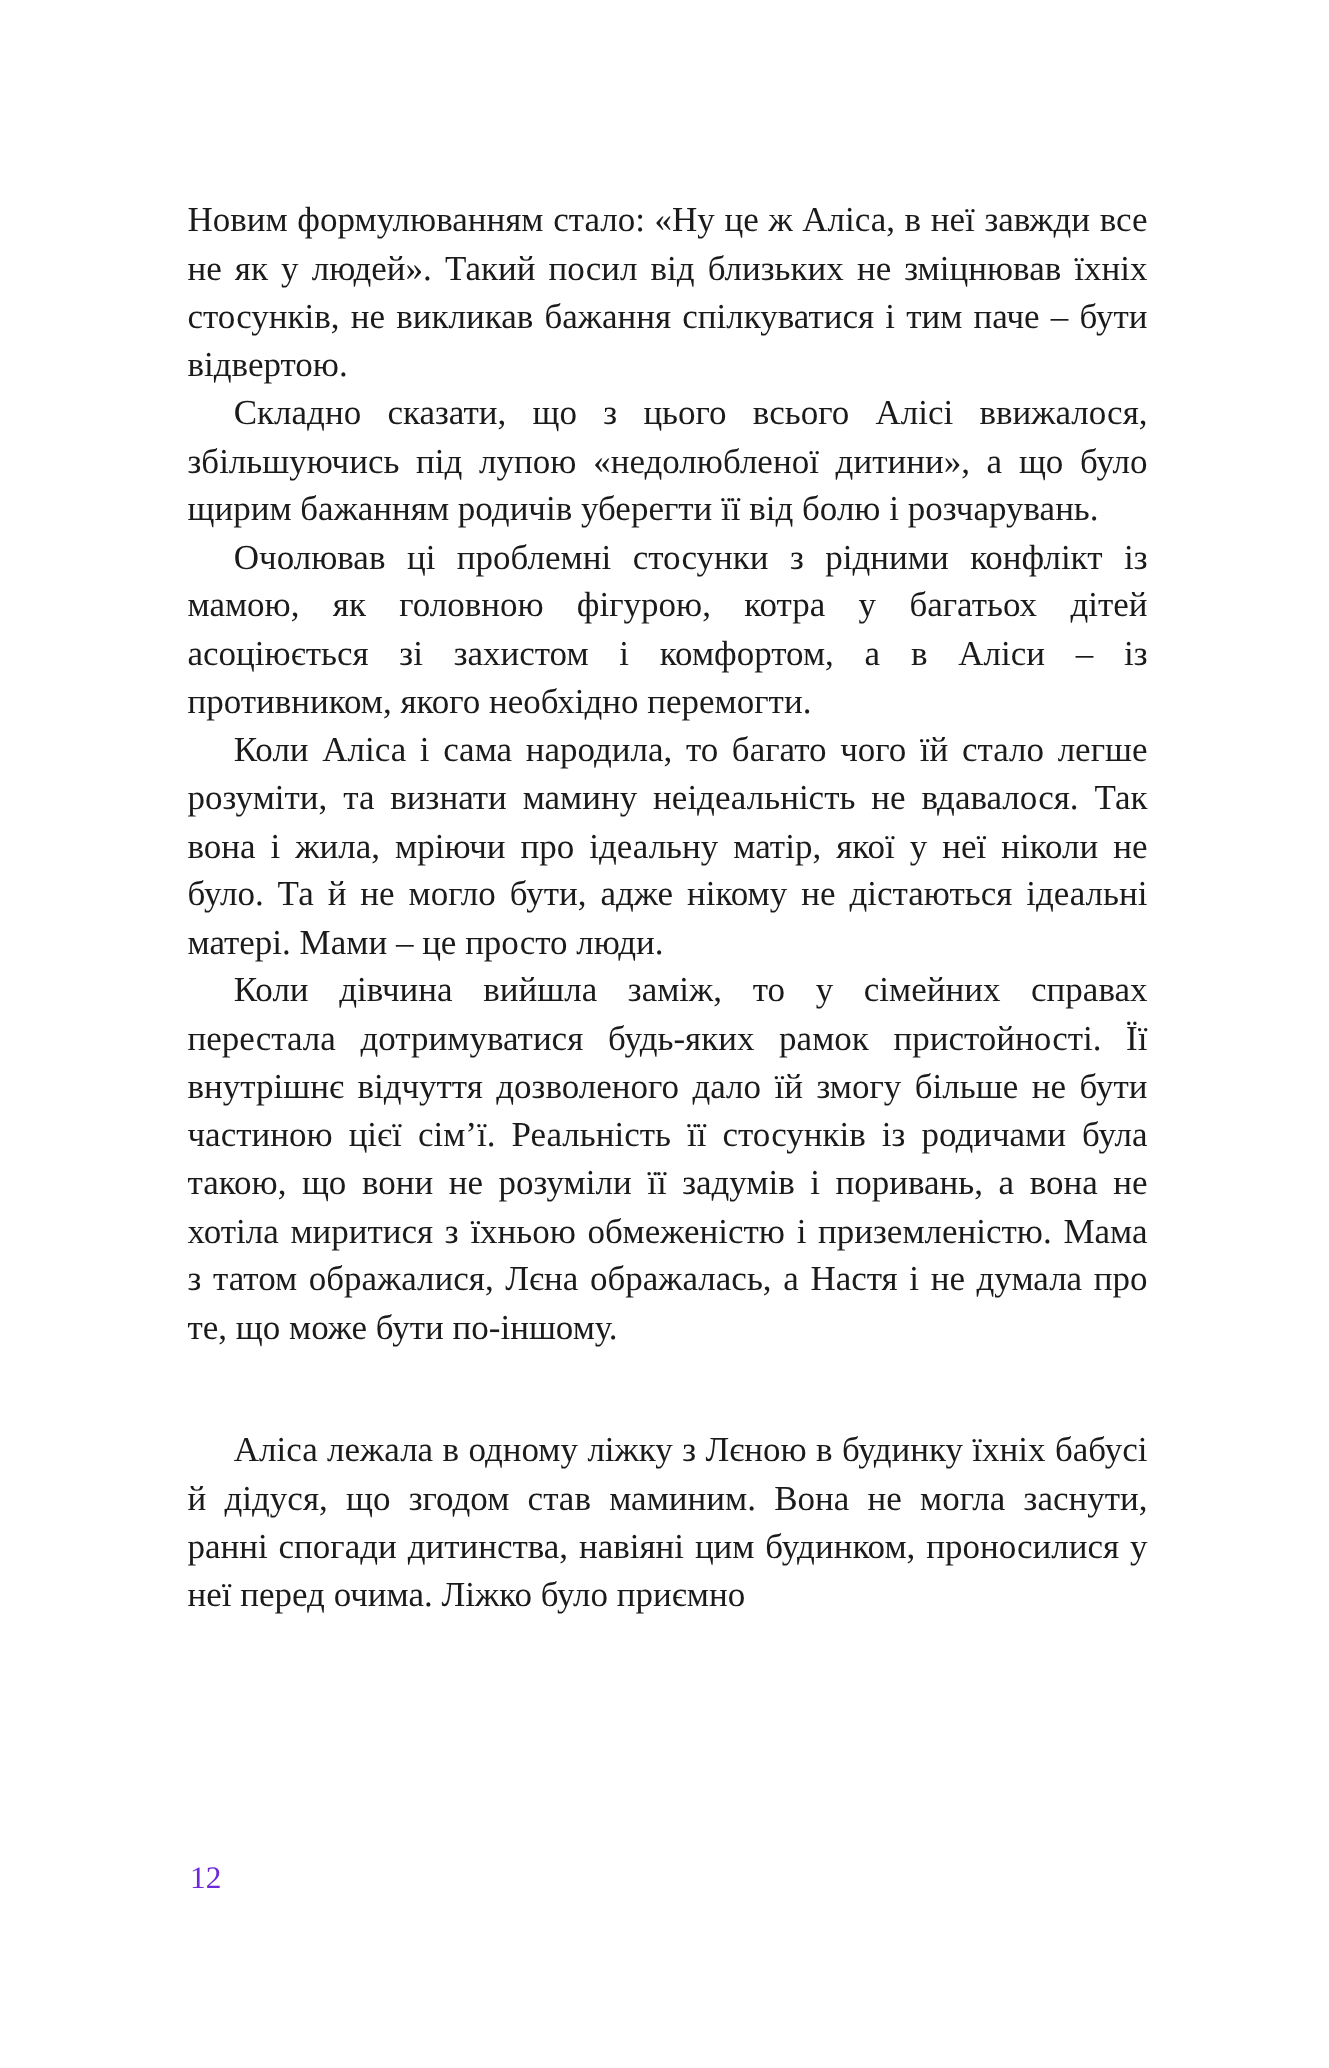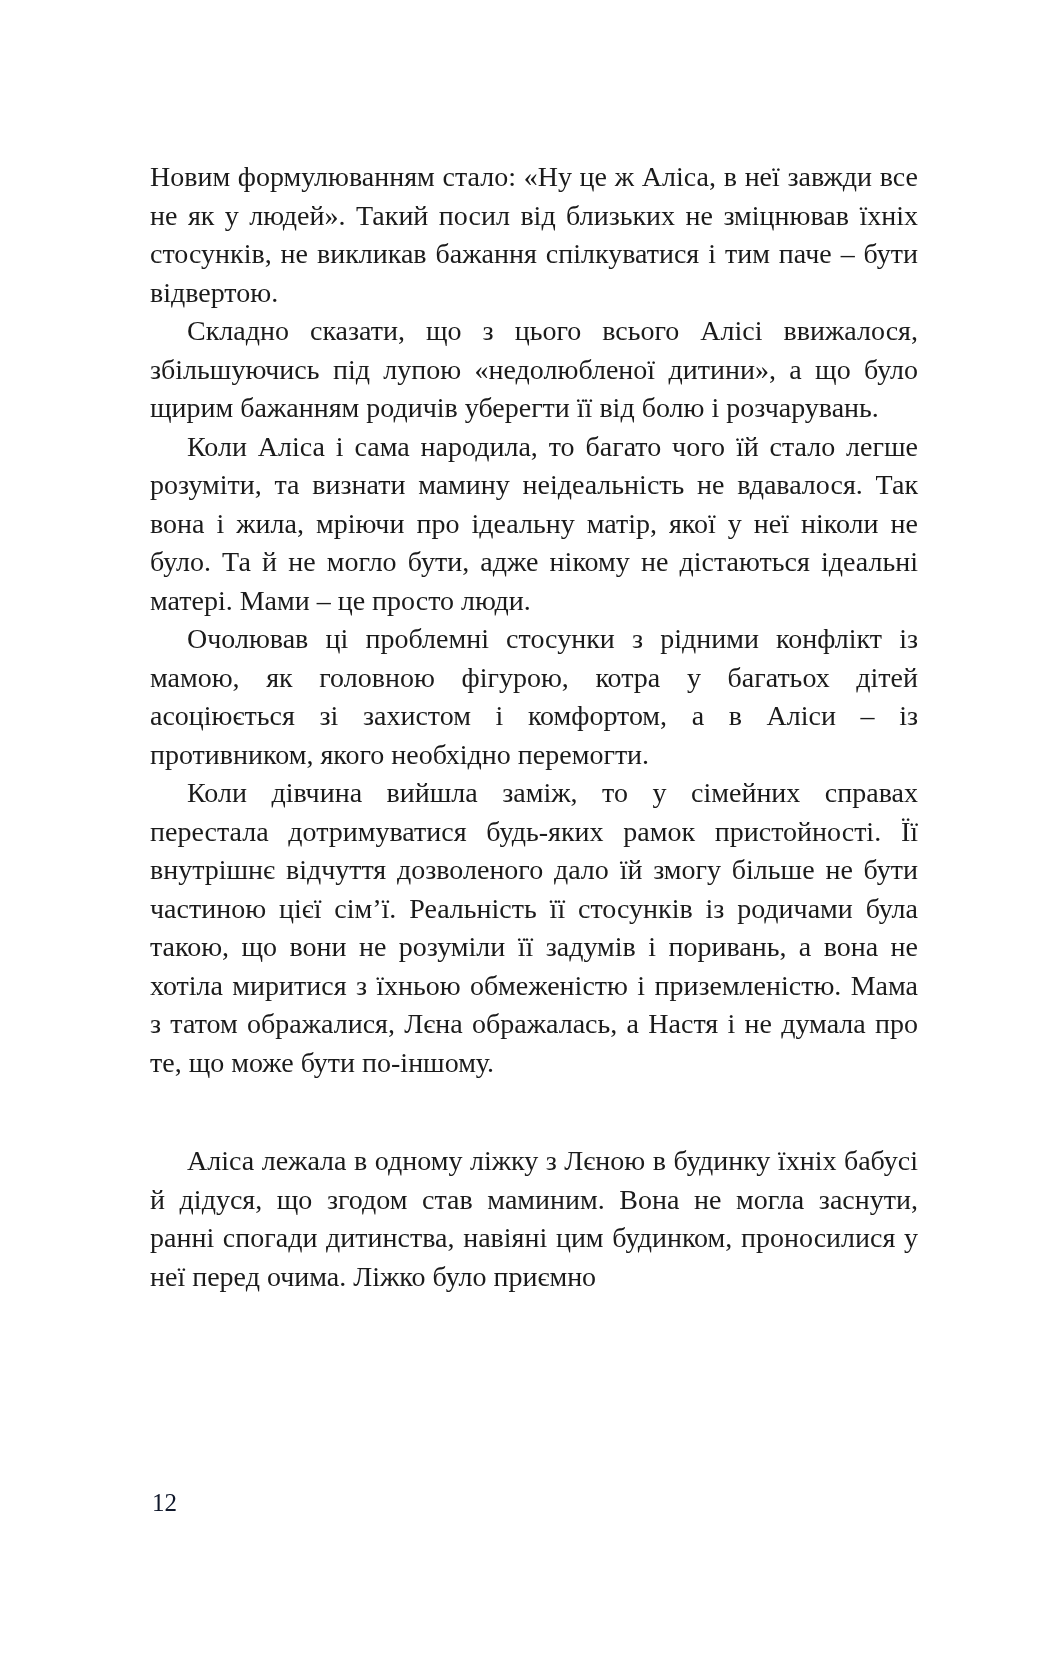--- a/index.html
+++ b/index.html
@@ -36,35 +36,35 @@
   }
   .section-break {
     margin-top: 60px;
   }
   .page-number {
     position: absolute;
     left: 152px;
     top: 1488px;
     font-size: 25px;
     line-height: 30px;
-    color: #0f172a;
+    color: #6d28d9;
   }
 </style>
 </head>
 <body>
 
 <div class="page">
 
   <div class="text-block">
 
     <div>
       <p class="no-indent">Новим формулюванням стало: «Ну це ж Аліса, в неї завжди все не як у людей». Такий посил від близьких не зміцнював їхніх стосунків, не викликав бажання спілкуватися і тим паче – бути відвертою.</p>
       <p>Складно сказати, що з цього всього Алісі ввижалося, збільшуючись під лупою «недолюбленої дитини», а що було щирим бажанням родичів уберегти її від болю і розчарувань.</p>
+      <p>Очолював ці проблемні стосунки з рідними конфлікт із мамою, як головною фігурою, котра у багатьох дітей асоціюється зі захистом і комфортом, а в Аліси – із противником, якого необхідно перемогти.</p>
       <p>Коли Аліса і сама народила, то багато чого їй стало легше розуміти, та визнати мамину неідеальність не вдавалося. Так вона і жила, мріючи про ідеальну матір, якої у неї ніколи не було. Та й не могло бути, адже нікому не дістаються ідеальні матері. Мами – це просто люди.</p>
-      <p>Очолював ці проблемні стосунки з рідними конфлікт із мамою, як головною фігурою, котра у багатьох дітей асоціюється зі захистом і комфортом, а в Аліси – із противником, якого необхідно перемогти.</p>
       <p>Коли дівчина вийшла заміж, то у сімейних справах перестала дотримуватися будь-яких рамок пристойності. Її внутрішнє відчуття дозволеного дало їй змогу більше не бути частиною цієї сім’ї. Реальність її стосунків із родичами була такою, що вони не розуміли її задумів і поривань, а вона не хотіла миритися з їхньою обмеженістю і приземленістю. Мама з татом ображалися, Лєна ображалась, а Настя і не думала про те, що може бути по-іншому.</p>
     </div>
 
     <div class="section-break">
       <p>Аліса лежала в одному ліжку з Лєною в будинку їхніх бабусі й дідуся, що згодом став маминим. Вона не могла заснути, ранні спогади дитинства, навіяні цим будинком, проносилися у неї перед очима. Ліжко було приємно</p>
     </div>
 
   </div>
 
   <div class="page-number">12</div>

